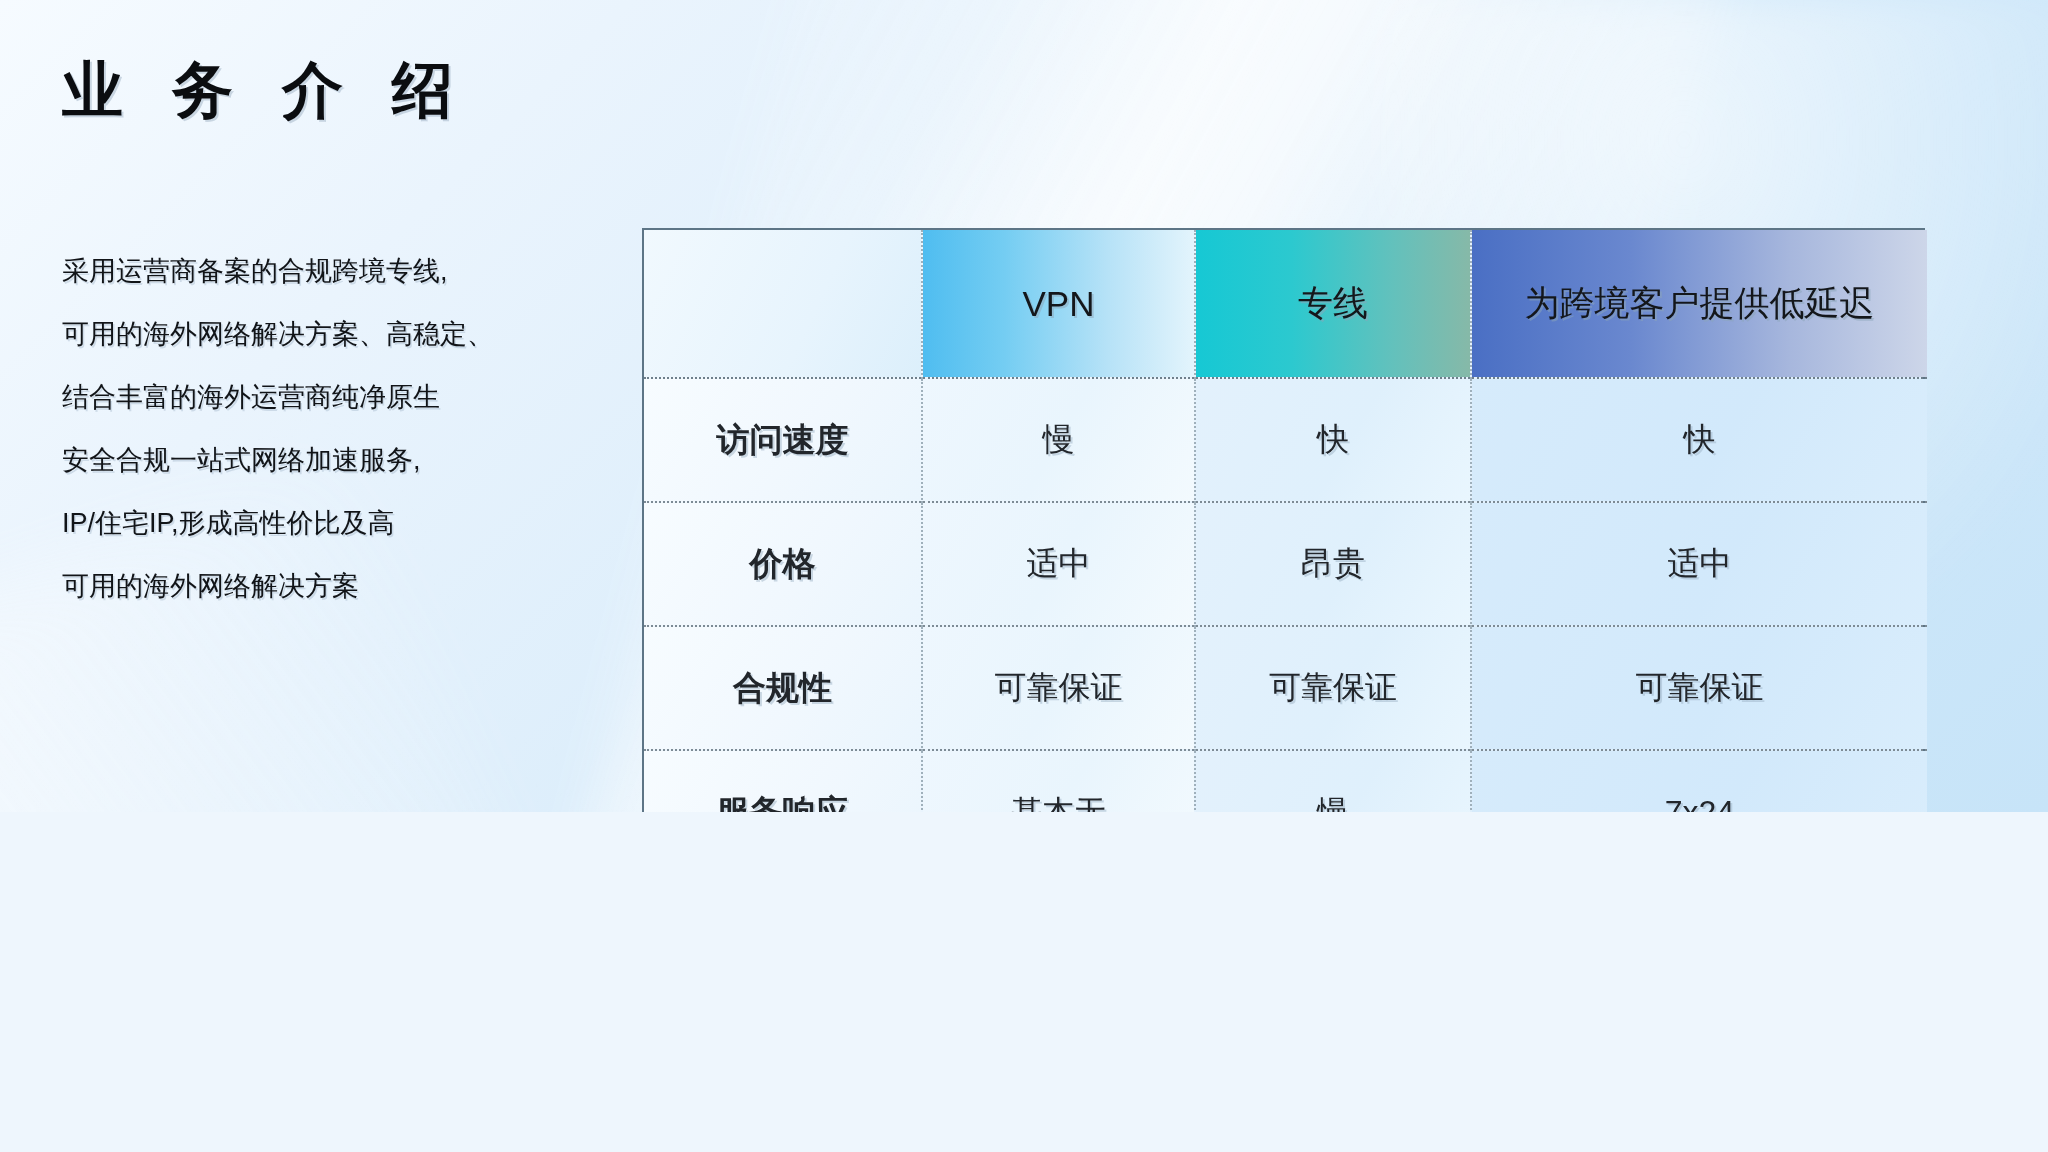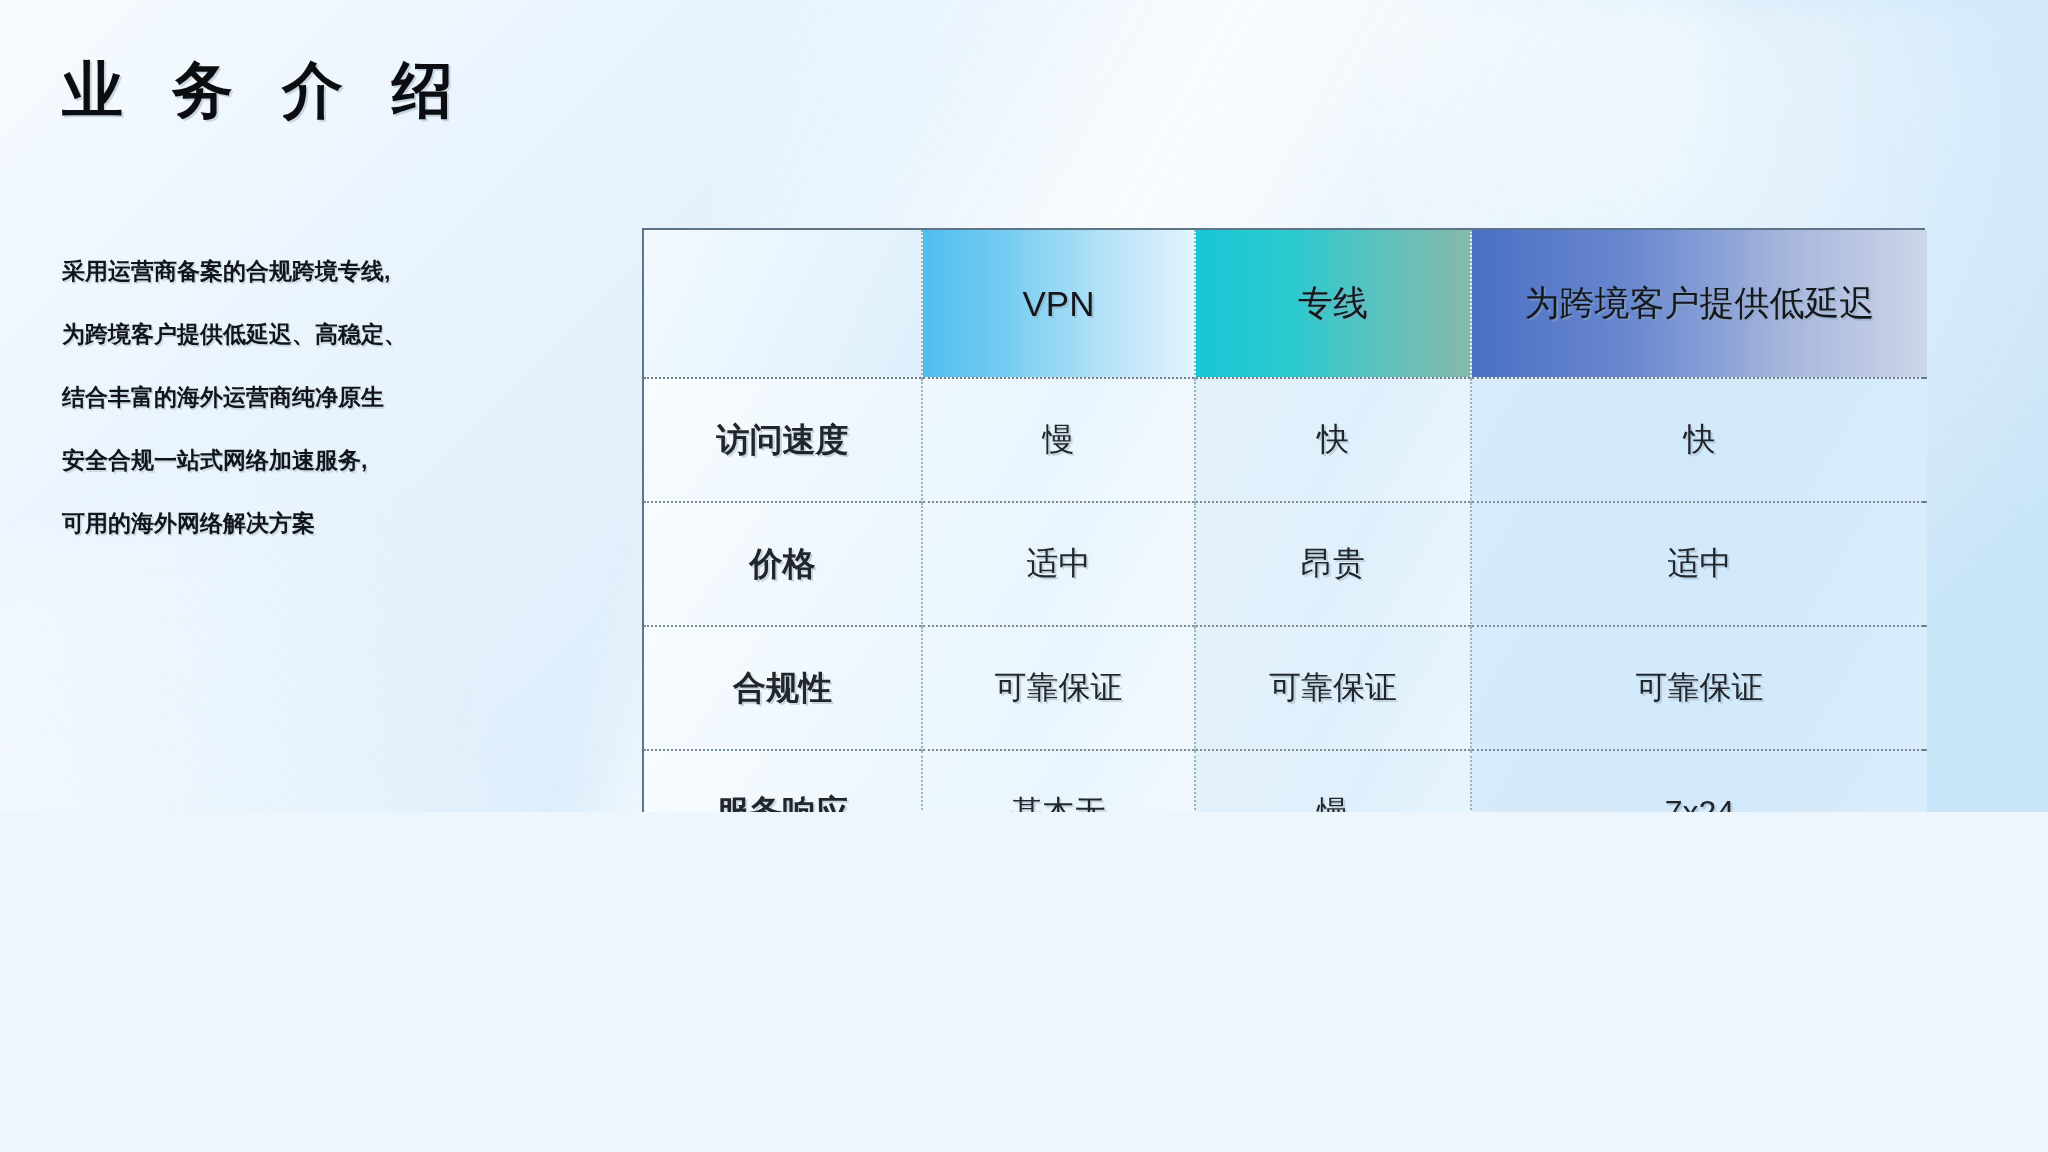--- a/index.html
+++ b/index.html
@@ -77,22 +77,22 @@
   }
 
   
   #desc {
     position: absolute;
     left: 62px;
     top: 240px;
     width: 560px;
   }
   #desc .line {
-    font-size: 23px;
-    font-weight: 700;
+    font-size: 27px;
+    font-weight: 400;
     color: #111418;
     line-height: 63px;
     white-space: nowrap;
     text-shadow: 1.5px 1.5px 0 rgba(160,180,200,0.40);
   }
 
   
   #table-wrap {
     position: absolute;
     left: 642px;
@@ -164,23 +164,24 @@
 <div id="slide">
 
   <div class="bg-sheen sheen-a"></div>
   <div class="bg-sheen sheen-b"></div>
   <div class="bg-sheen sheen-c"></div>
 
   <div id="title">业 务 介 绍</div>
 
   <div id="desc">
     <div class="line">采用运营商备案的合规跨境专线,</div>
-    <div class="line">为跨境客户提供低延迟、高稳定、</div>
+    <div class="line">可用的海外网络解决方案、高稳定、</div>
     <div class="line">结合丰富的海外运营商纯净原生</div>
     <div class="line">安全合规一站式网络加速服务,</div>
+    <div class="line">IP/住宅IP,形成高性价比及高</div>
     <div class="line">可用的海外网络解决方案</div>
   </div>
 
   <div id="table-wrap">
     <table class="cmp">
       <colgroup>
         <col class="c0">
           <col class="c1">
           <col class="c2">
           <col class="c3">

